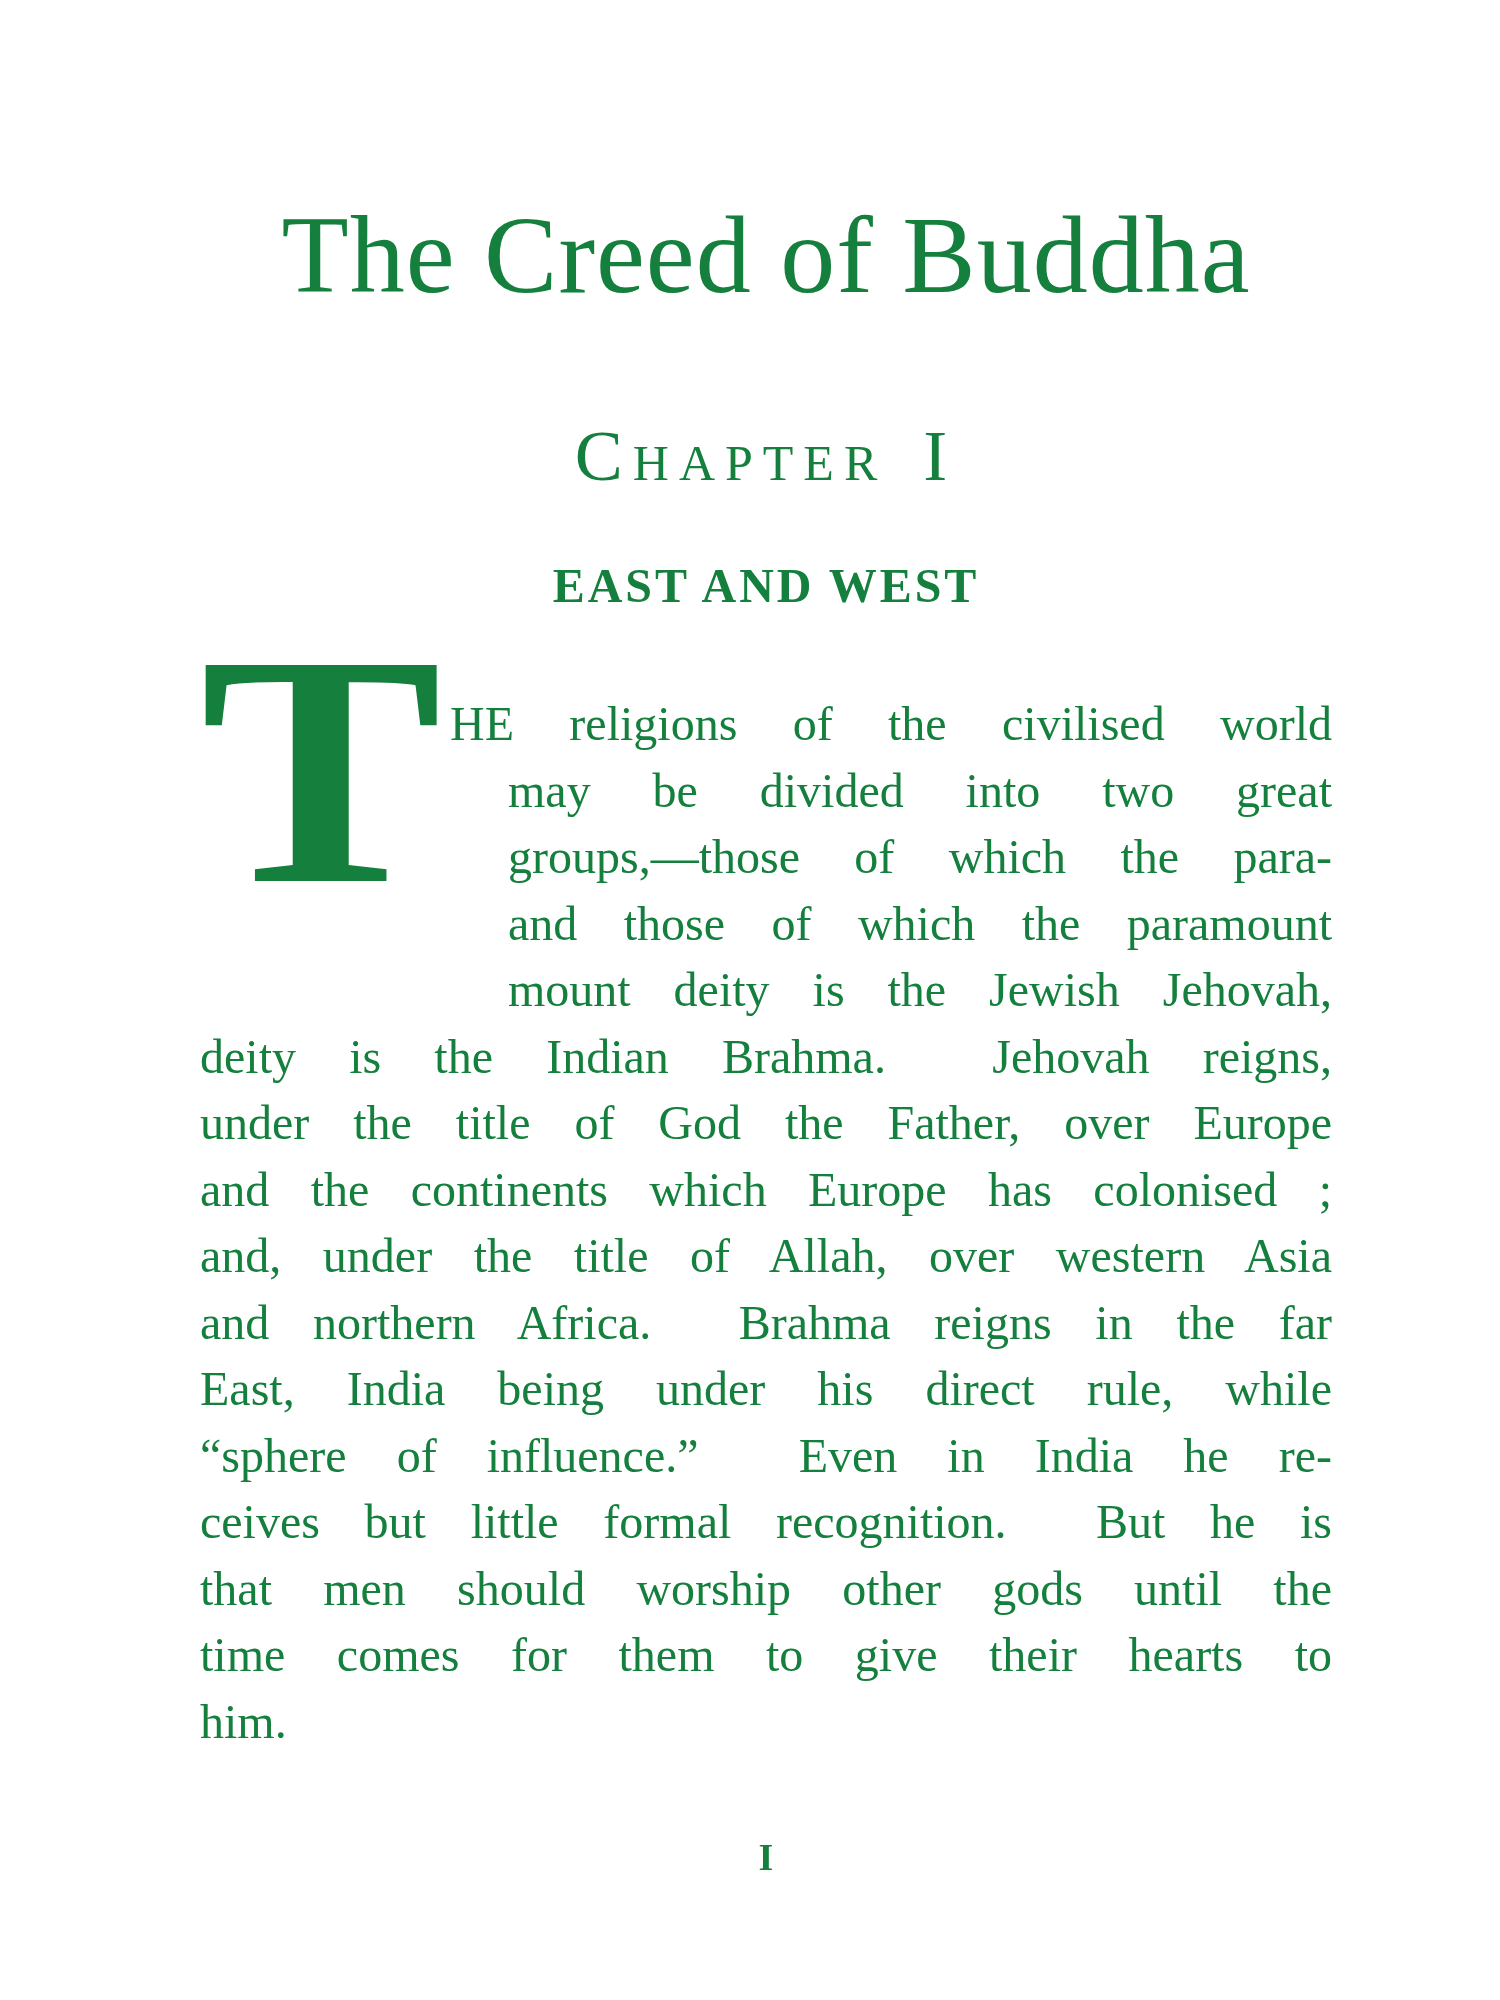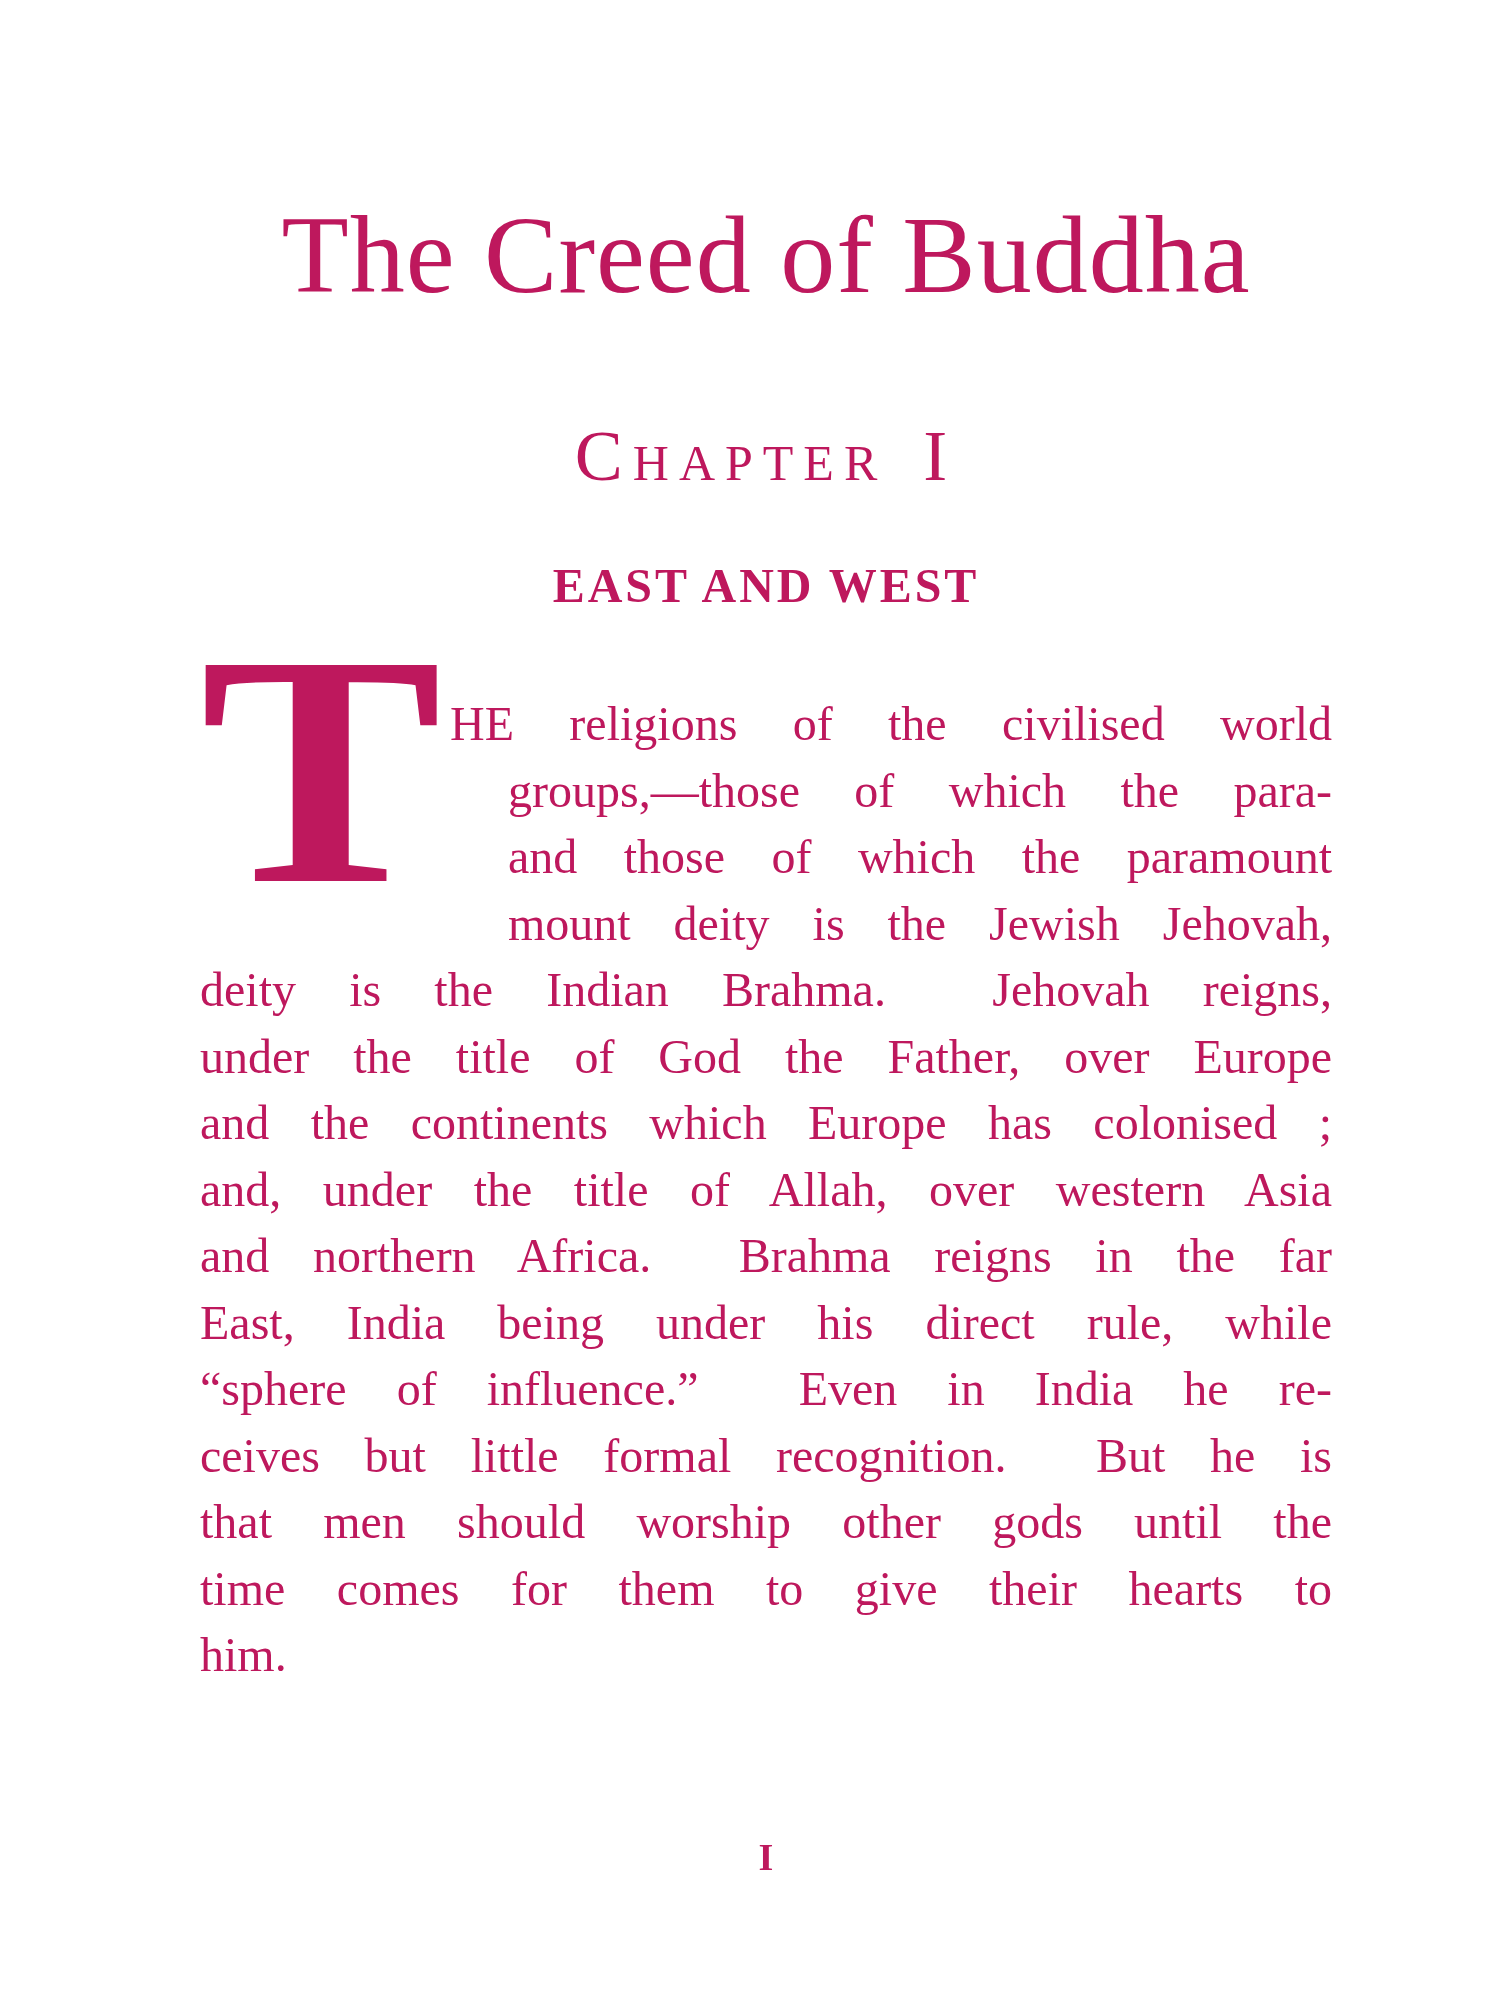--- a/index.html
+++ b/index.html
@@ -5,21 +5,21 @@
   html, body {
     margin: 0;
     padding: 0;
     background: #ffffff;
   }
   .page {
     position: relative;
     width: 1500px;
     height: 2000px;
     background: #ffffff;
-    color: #be185d;
+    color: #15803d;
     font-family: "Liberation Serif", serif;
     overflow: hidden;
   }
   .title {
     position: absolute;
     top: 200px;
     left: 184px;
     width: 1164px;
     margin: 0;
     text-align: center;
@@ -116,20 +116,21 @@
   <h1 class="title">The Creed of Buddha</h1>
 
   <div class="chapter"><span class="chap-big">C</span><span class="chap-small">HAPTER</span><span class="chap-big chap-num">I</span></div>
 
   <div class="section">EAST AND WEST</div>
 
   <span class="dropcap">T</span>
 
   <div class="paragraph">
       <div class="bodyline first">HE religions of the civilised world</div>
+      <div class="bodyline ind">may be divided into two great</div>
       <div class="bodyline ind">groups,—those of which the para-</div>
       <div class="bodyline ind">and those of which the paramount</div>
       <div class="bodyline ind">mount deity is the Jewish Jehovah,</div>
       <div class="bodyline">deity is the Indian Brahma.  Jehovah reigns,</div>
       <div class="bodyline">under the title of God the Father, over Europe</div>
       <div class="bodyline">and the continents which Europe has colonised ;</div>
       <div class="bodyline">and, under the title of Allah, over western Asia</div>
       <div class="bodyline">and northern Africa.  Brahma reigns in the far</div>
       <div class="bodyline">East, India being under his direct rule, while</div>
       <div class="bodyline">“sphere of influence.”  Even in India he re-</div>

